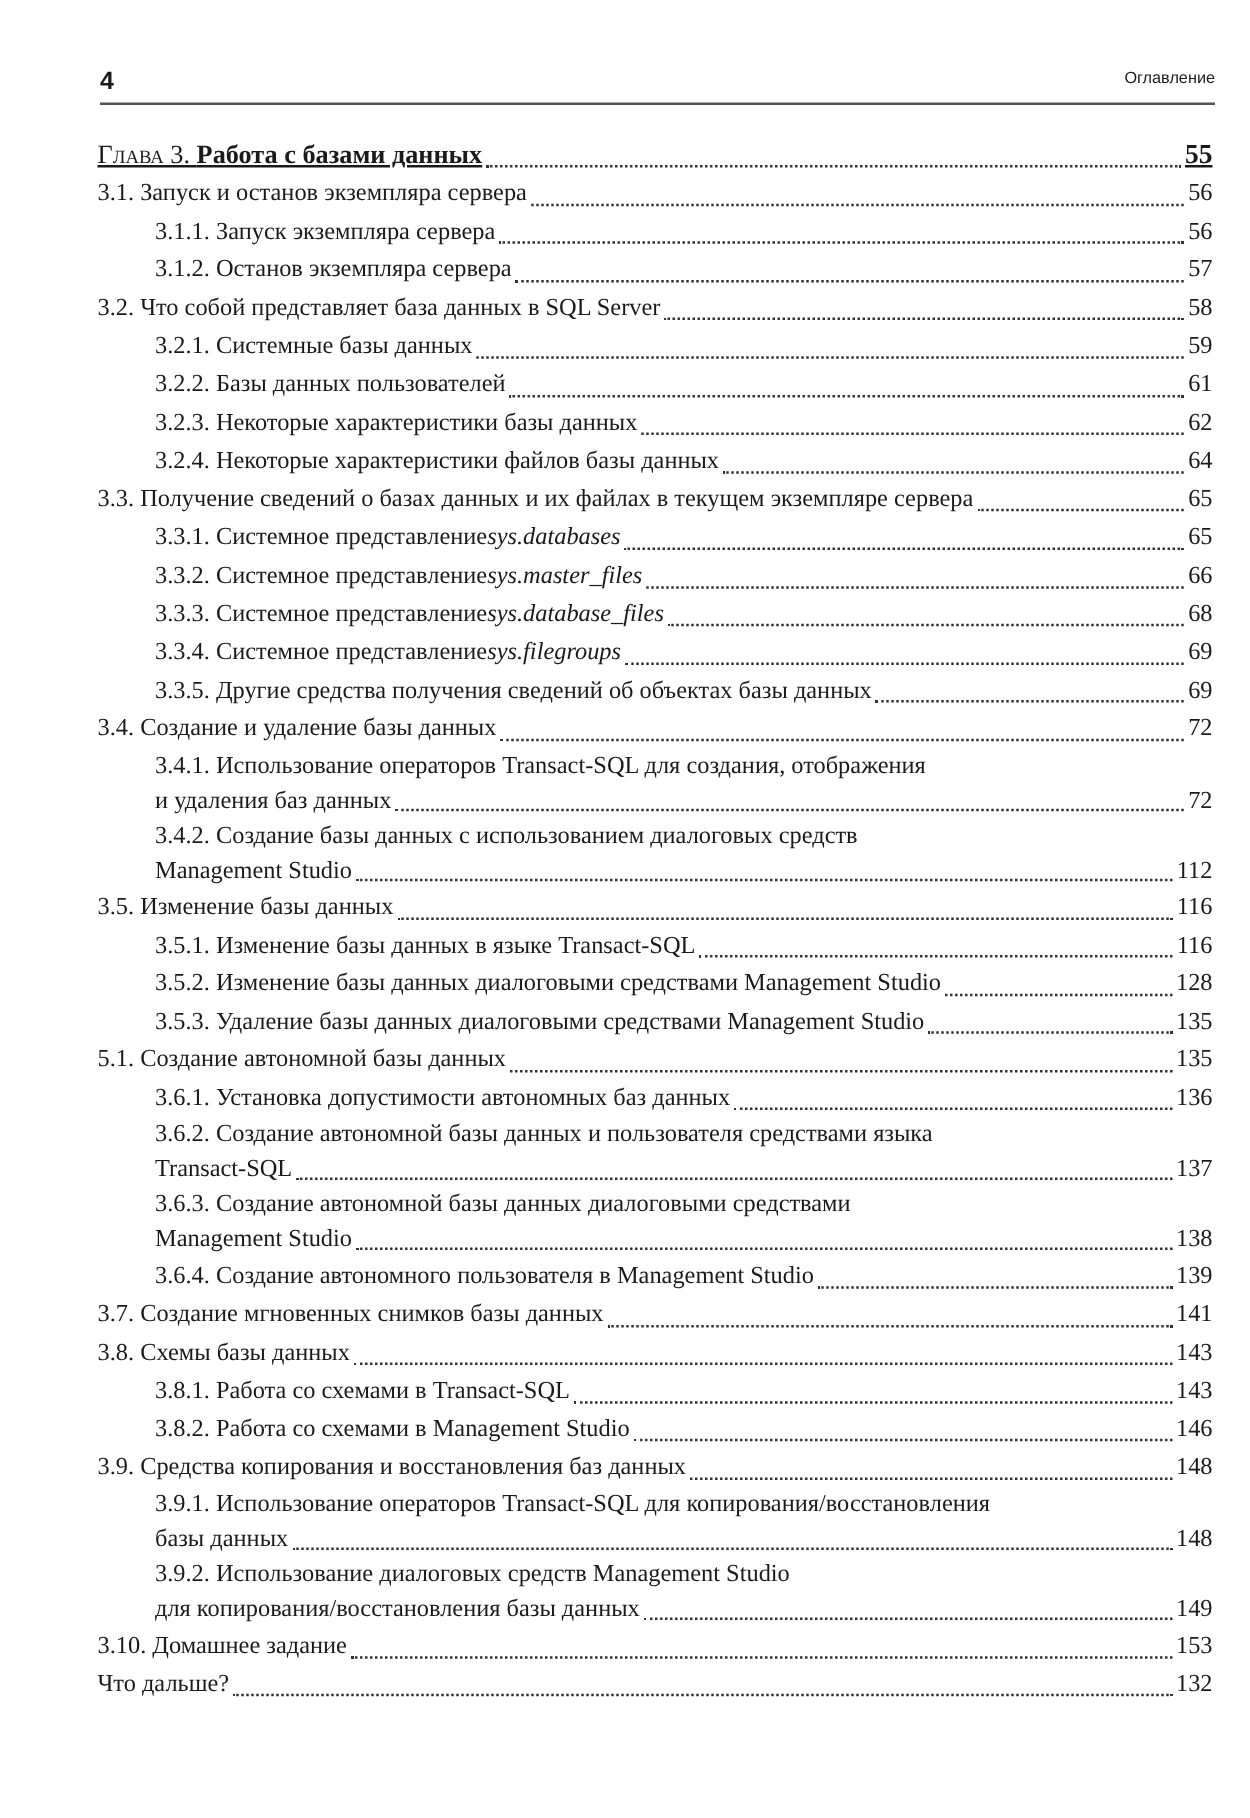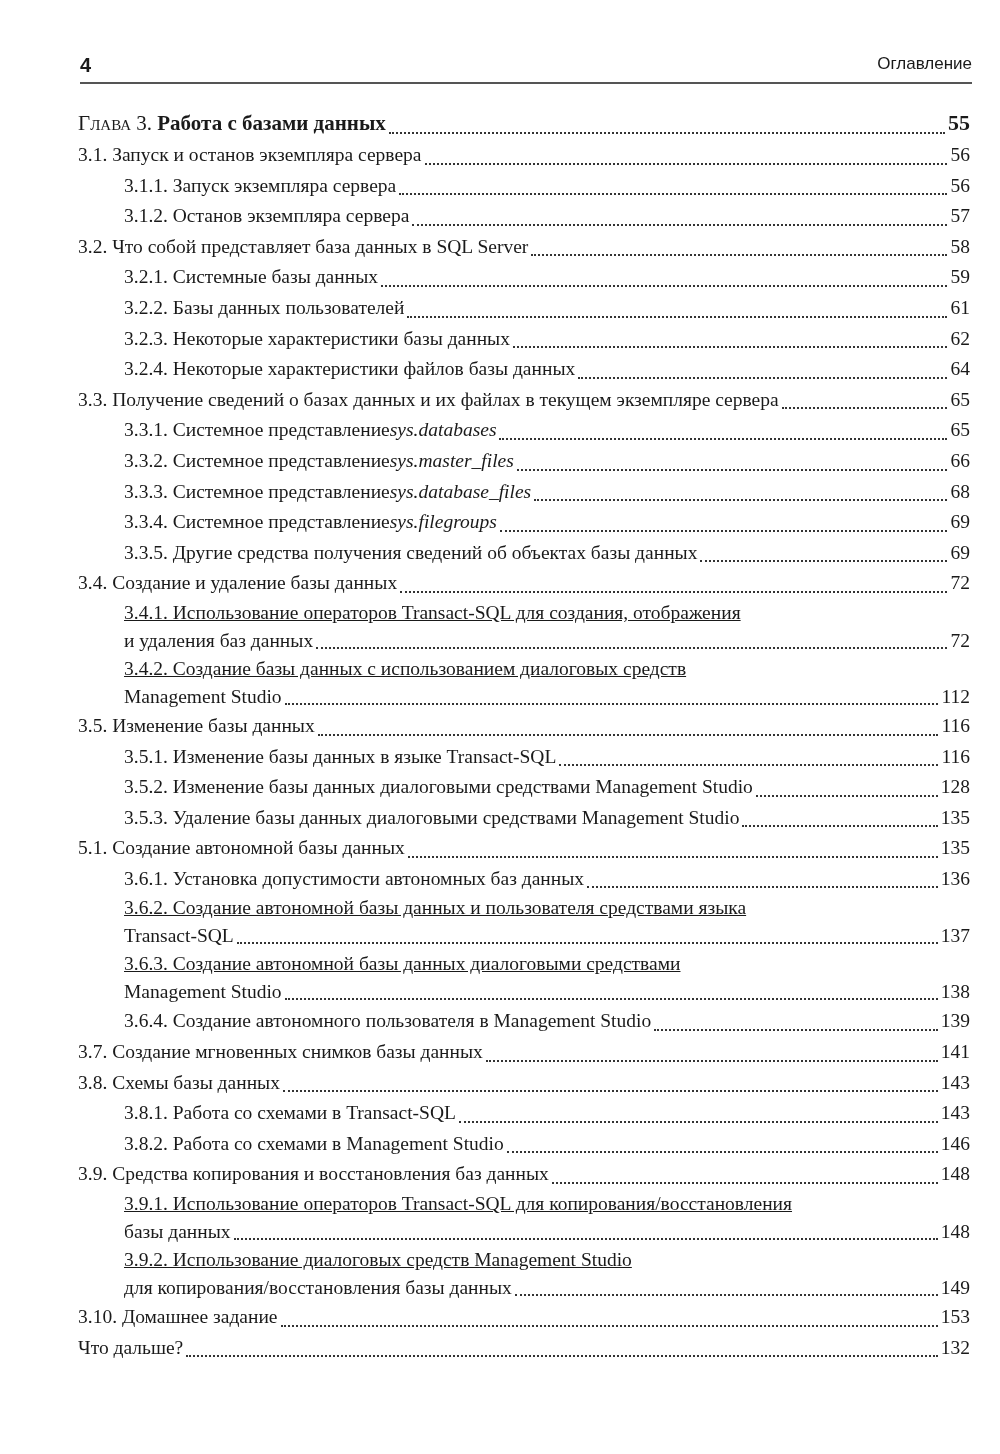--- a/index.html
+++ b/index.html
@@ -1,27 +1,27 @@
 <!DOCTYPE html>
 <html><head>
 <meta charset="utf-8">
 <style>
   html, body { margin:0; padding:0; background:#ffffff; }
   body { width:1000px; height:1454px; position:relative; overflow:hidden; color:#1a1a1a; }
   .header { position:absolute; left:80px; top:52px; width:892px; height:30px; border-bottom:2px solid #555; }
   .page-num { position:absolute; left:0; top:2px; font-family:"Liberation Sans", sans-serif; font-weight:bold; font-size:20px; }
-  .running-title { position:absolute; right:0; top:2px; font-family:"Liberation Sans", sans-serif; font-size:17px; }
+  .running-title { position:absolute; right:0; top:2px; font-family:"Liberation Sans", sans-serif; font-size:13px; }
   .toc { position:absolute; left:78px; top:106px; width:892px; font-family:"Liberation Serif", serif; font-size:19.5px; }
   .row { display:flex; align-items:flex-end; height:30.6px; line-height:30.6px; white-space:nowrap; }
   .row.multi { flex-direction:column; align-items:stretch; height:auto; }
-  .row.multi .first { height:28px; line-height:28px;text-decoration:underline; }
+  .row.multi .first { height:28px; line-height:28px; }
   .row.multi .last { display:flex; align-items:flex-end; height:28px; line-height:28px; }
   .lvl2 { padding-left:46px; }
   .lvl1 { padding-left:0; }
-  .chapter { font-size:21px; height:34px; line-height:34px; }
+  .chapter { font-size:21px; height:34px; line-height:34px;text-decoration:underline; }
   .chapter .label { font-weight:bold; }
   .chapter .pg { font-weight:bold; font-size:22px; }
   .smallcaps { font-variant:small-caps; font-weight:normal; }
   .dots { flex:1; overflow:hidden; margin:0 3px; position:relative; top:-6px; border-bottom:2px dotted #333; height:0; }
   .pg { min-width:20px; text-align:right; }
   .label { }
   i { font-style:italic; }
 </style>
 </head>
 <body>

